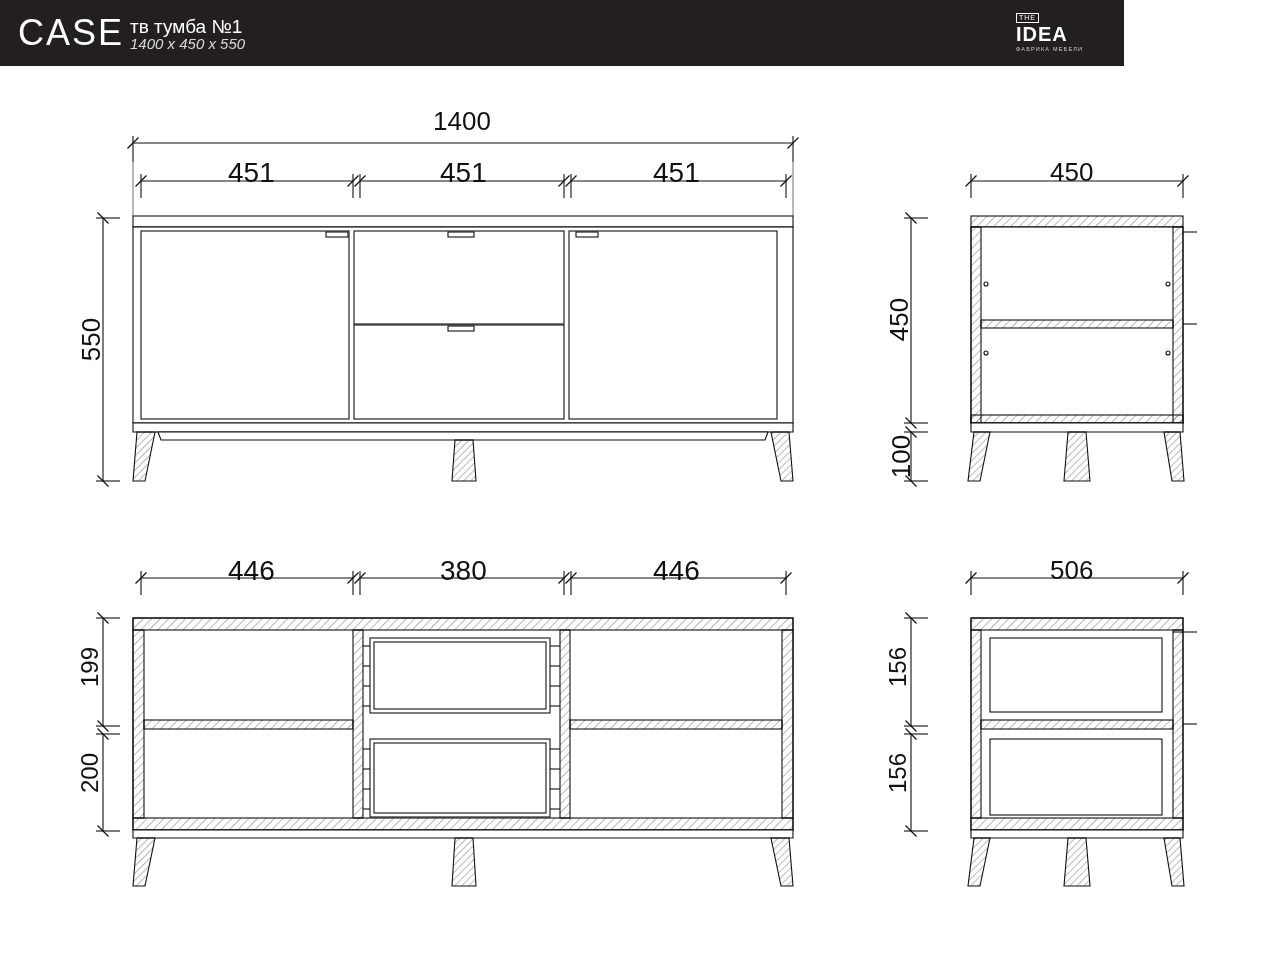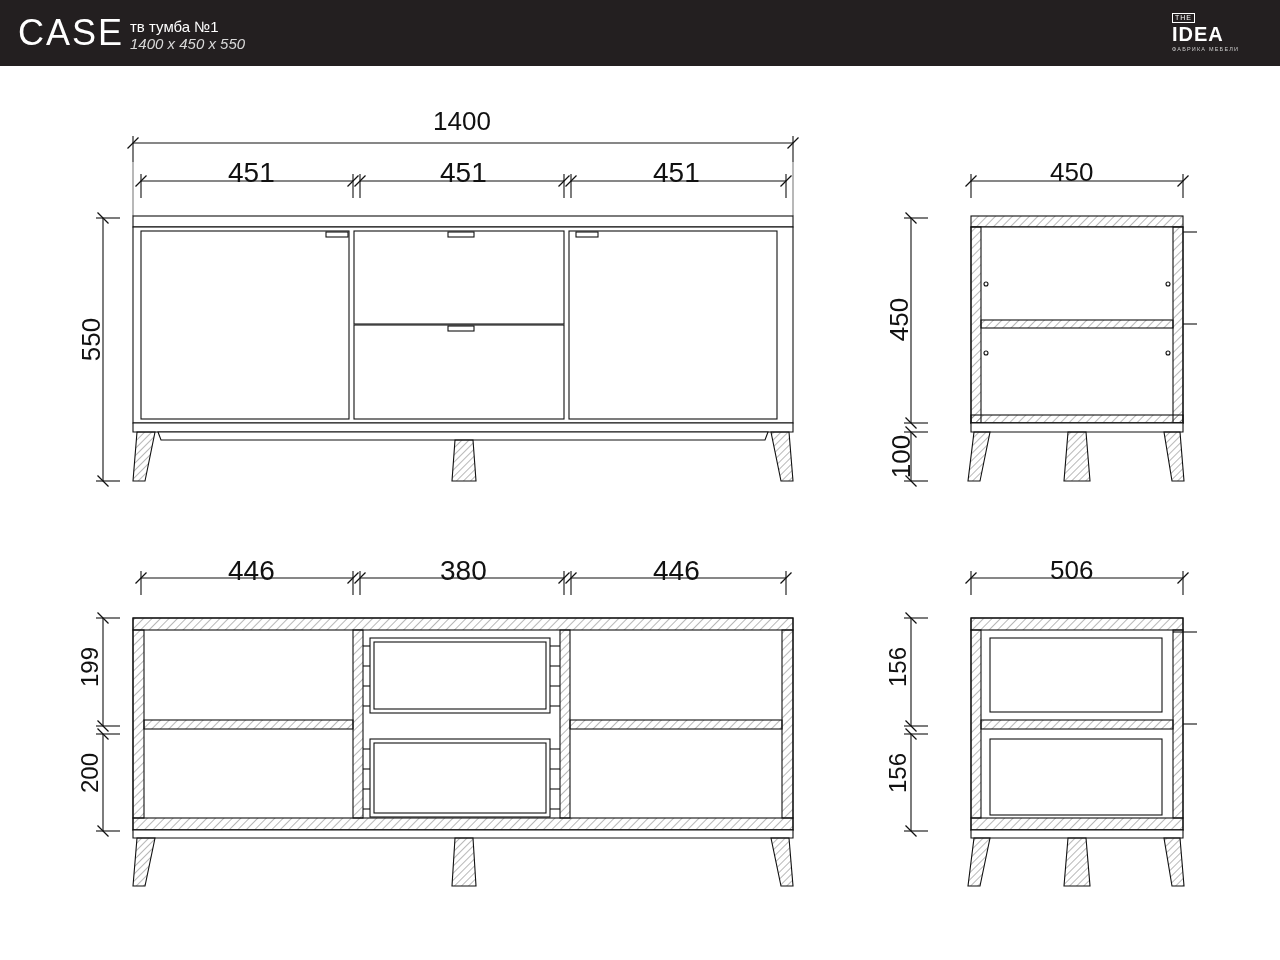--- a/index.html
+++ b/index.html
@@ -8,31 +8,31 @@
     width:1280px; height:960px;
     background:#ffffff;
     font-family:"Liberation Sans", sans-serif;
     color:#1a1a1a;
     position:relative;
     overflow:hidden;
   }
 
   
   .header {
-    position:absolute; left:0; top:0; width:1280px; height:66px;
+    position:absolute; left:0; top:0; width:1124px; height:66px;
     background:#231f20; color:#ffffff;
   }
   .header-title {
     position:absolute; left:18px; top:13px;
     font-size:36px; letter-spacing:2px; font-weight:400;
     color:#ffffff; line-height:40px;
   }
   .header-sub1 {
     position:absolute; left:130px; top:18px;
-    font-size:15px; color:#ffffff; line-height:17px;text-align:right;
+    font-size:19px; color:#ffffff; line-height:17px;text-align:right;
   }
   .header-sub2 {
     position:absolute; left:130px; top:36px;
     font-size:15px; color:#d8d8d8; font-style:italic; line-height:15px;
   }
   .logo {
     position:absolute; right:20px; top:11px;
     width:88px; height:44px;
     display:flex; flex-direction:column; align-items:flex-start; justify-content:center;
   }

